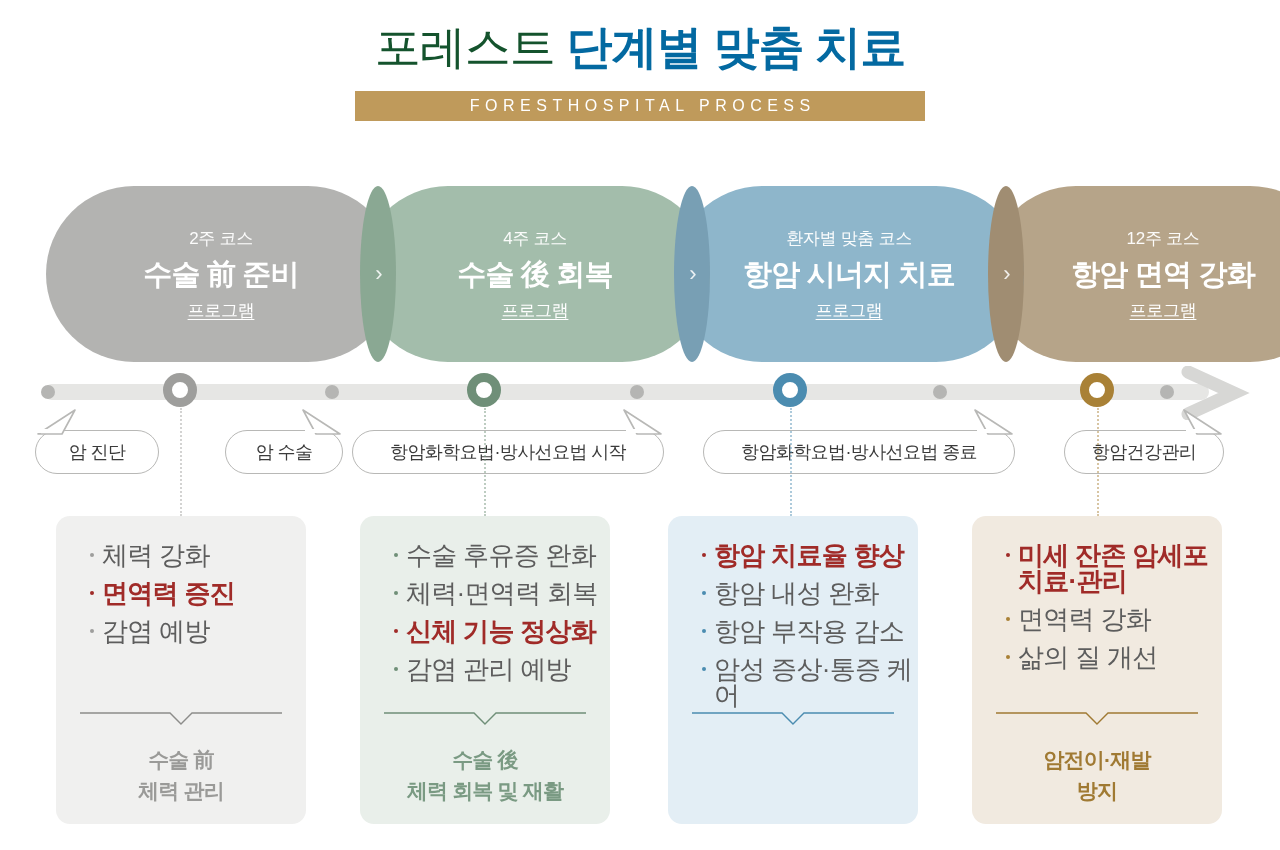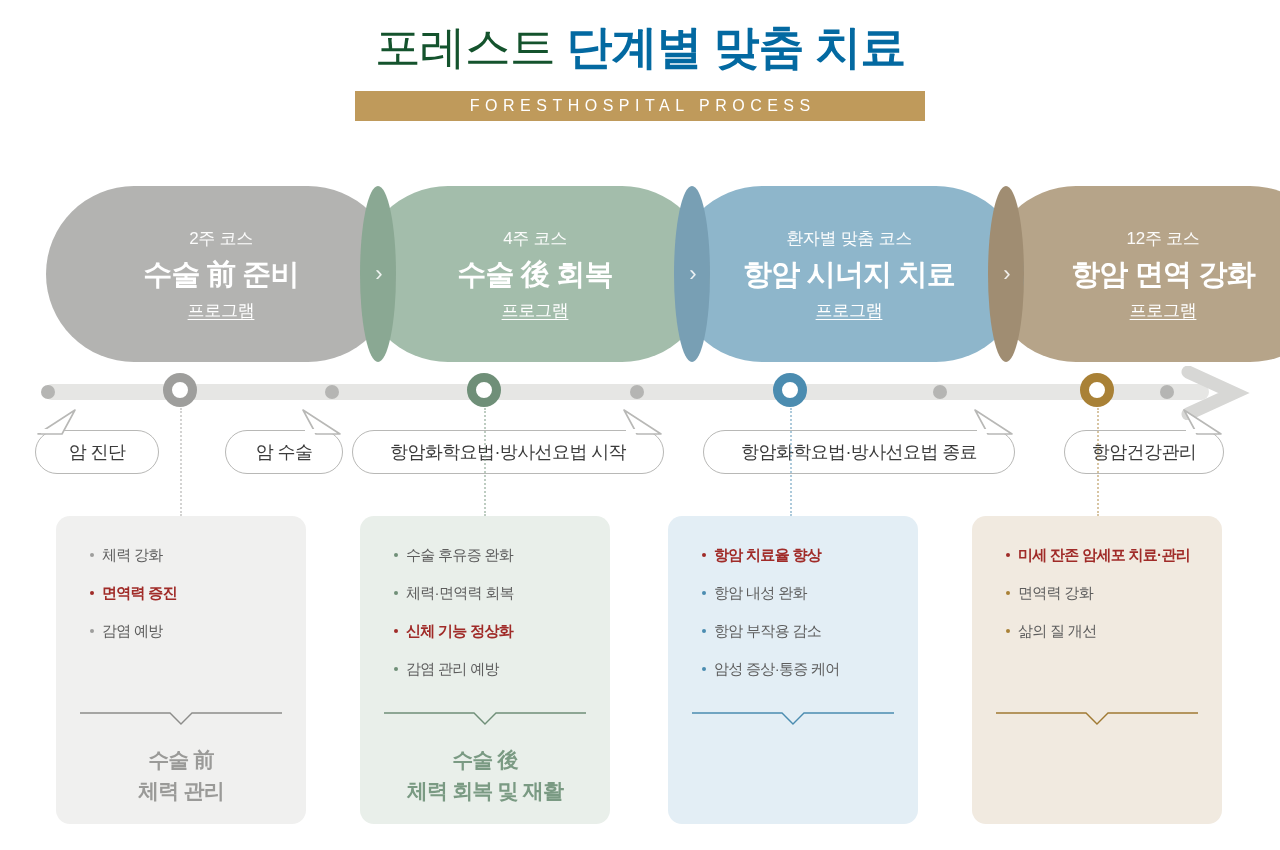--- a/index.html
+++ b/index.html
@@ -92,21 +92,21 @@
   
   #cards{top:516px;left:0;width:1280px;height:308px;}
   .card{
     position:absolute;top:0;width:250px;height:308px;border-radius:14px;
     box-sizing:border-box;padding:26px 0 0 0;
     display:flex;flex-direction:column;align-items:center;
   }
   .bullets{width:100%;padding:0 0 0 34px;box-sizing:border-box;}
   .bullet{
     display:flex;align-items:flex-start;
-    font-size:15px;line-height:26px;letter-spacing:-.7px;
+    font-size:26px;line-height:26px;letter-spacing:-.7px;
     color:#5d5d5d;margin-bottom:12px;
   }
   .bullet .bdot{
     flex:0 0 auto;width:4px;height:4px;border-radius:50%;
     margin:11px 8px 0 0;
   }
   .bullet.hl{color:#a02b28;font-weight:700;}
   .divider{
     position:absolute;left:24px;width:202px;height:14px;
   }
@@ -300,19 +300,23 @@
           <span>면역력 강화</span>
         </div>
         <div class="bullet">
           <span class="bdot" style="background: rgb(169, 129, 54);"></span>
           <span>삶의 질 개선</span>
         </div>
       </div>
       <div class="divider" style="top: 196px;"><svg width="202" height="14" viewBox="0 0 202 14">
           <path d="M0,1 L90,1 L101,12 L112,1 L202,1" fill="none" stroke="#a07a33" stroke-width="1.4"></path>
         </svg></div>
+      <div class="footer" style="top: 228px; color: rgb(160, 122, 51);">
+        <div>암전이·재발</div>
+        <div>방지</div>
+      </div>
     </div>
   </div>
 
 <div class="drop" style="left: 180px; border-left-color: rgb(158, 158, 156); opacity: 0.45;"></div>
 <div class="drop" style="left: 484px; border-left-color: rgb(111, 143, 120); opacity: 0.45;"></div>
 <div class="drop" style="left: 790px; border-left-color: rgb(75, 140, 176); opacity: 0.45;"></div>
 <div class="drop" style="left: 1097px; border-left-color: rgb(169, 129, 54); opacity: 0.45;"></div>
 
 </body></html>

